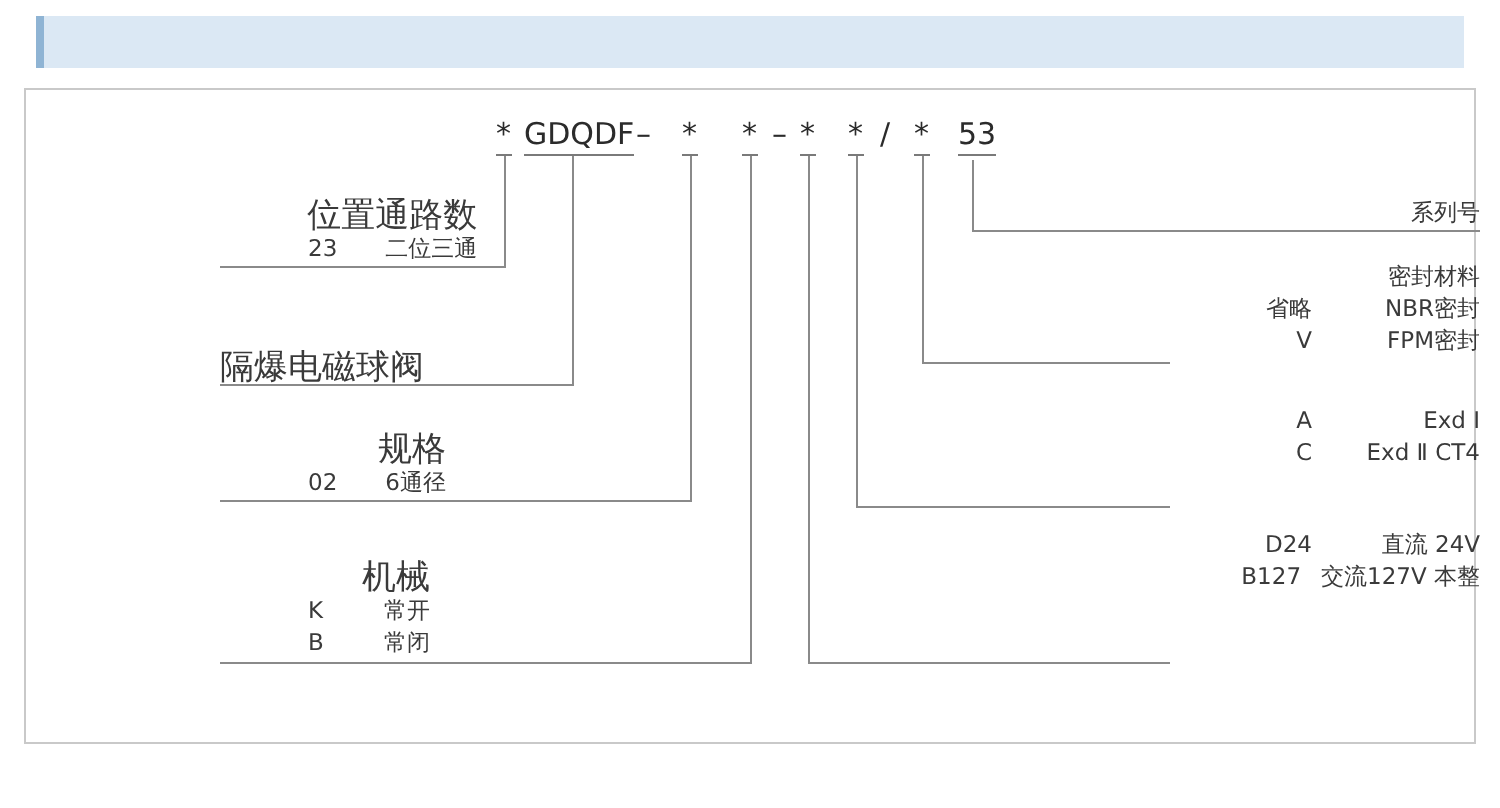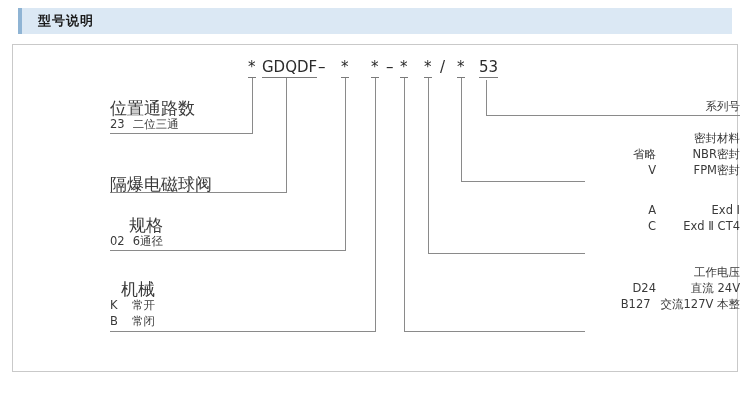--- a/index.html
+++ b/index.html
@@ -107,33 +107,33 @@
     gap: 10px;
     font-size: 11.5px;
     line-height: 16px;
     color: #3a3a3a;
   }
   .rrow .c1 { }
   .rrow .c2 { text-align: right; min-width: 74px; }
 
   .lrow {
     display: flex;
-    gap: 8px;
+    gap: 24px;
     font-size: 11.5px;
     line-height: 16px;
     color: #3a3a3a;
+    margin-left: 44px;
   }
   .lrow .c1 { min-width: 14px; }
 </style>
 </head>
 <body>
 
 <div class="section-header">
   <div class="accent"></div>
-  <div class="title">型号说明</div>
 </div>
 
 <div class="panel"></div>
 
 <div class="diagram">
   <svg width="750" height="404" xmlns="http://www.w3.org/2000/svg">
     <g stroke="#8a8a8a" stroke-width="1" fill="none" shape-rendering="crispEdges">
 
       <path d="M 252.5 78 L 252.5 133.5 L 110 133.5"></path>
 
@@ -226,23 +226,20 @@
     <span class="c2">Exd Ⅰ</span>
   </div>
   <div class="rrow">
     <span class="c1">C</span>
     <span class="c2">Exd Ⅱ CT4</span>
   </div>
 </div>
 
 <div class="label-block right" style="left:525px; top:264px; width:215px;">
   <div class="rrow">
-    <span class="c2">工作电压</span>
-  </div>
-  <div class="rrow">
     <span class="c1">D24</span>
     <span class="c2">直流 24V</span>
   </div>
   <div class="rrow">
     <span class="c1">B127</span>
     <span class="c2">交流127V 本整</span>
   </div>
 </div>
 
 </body></html>

